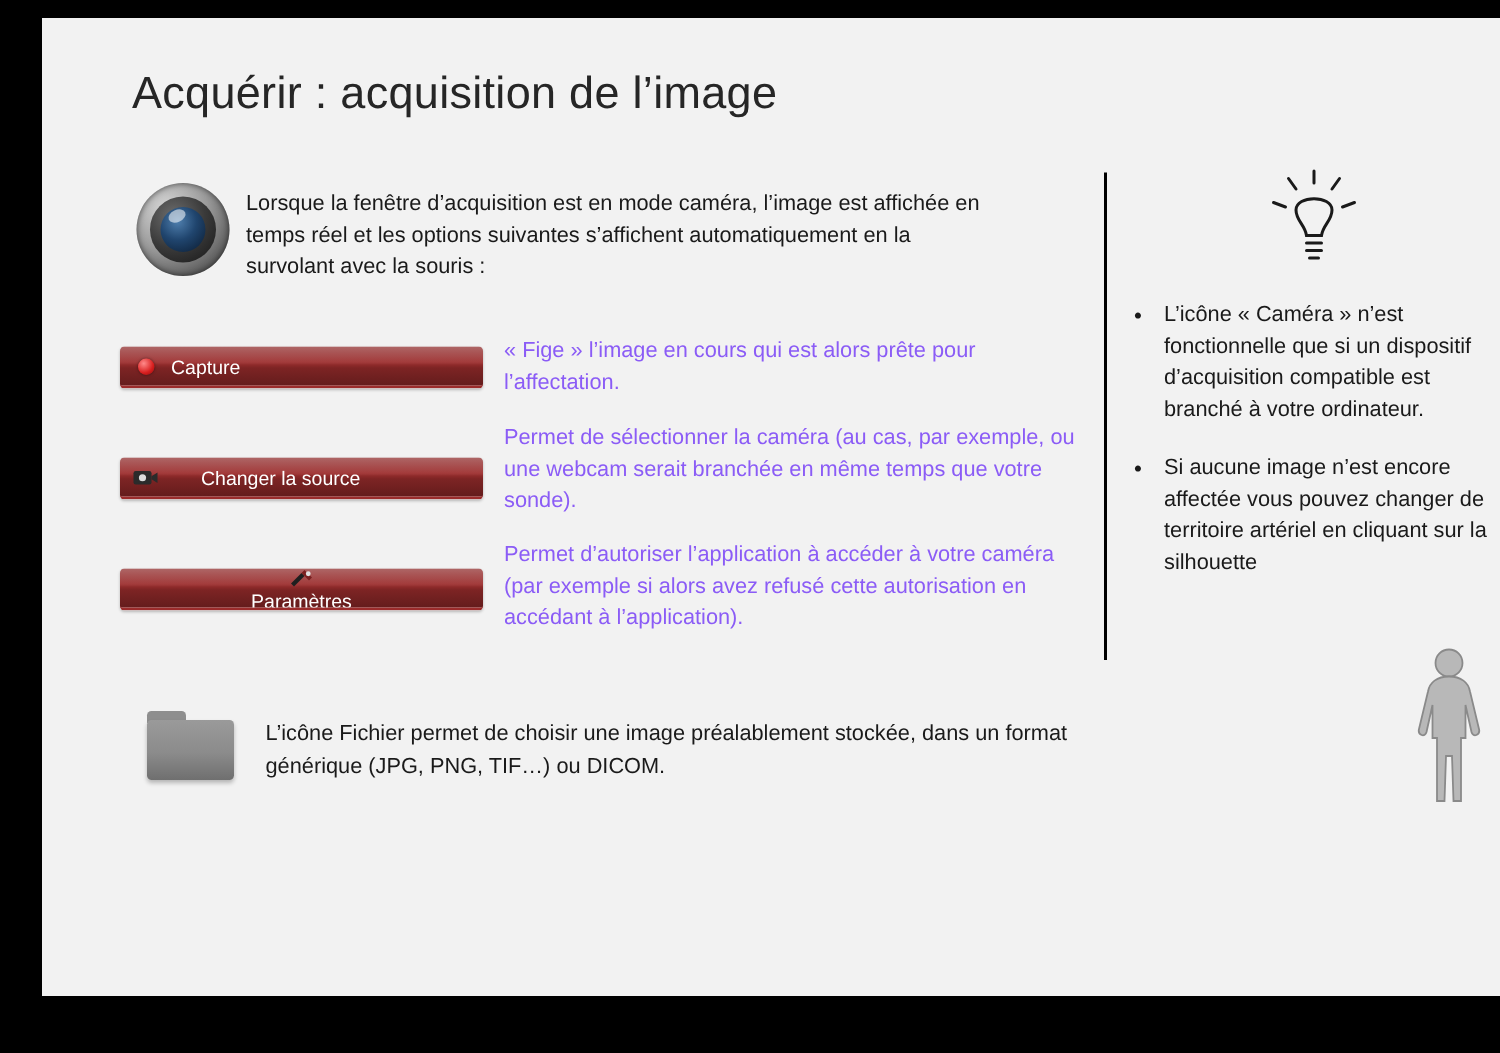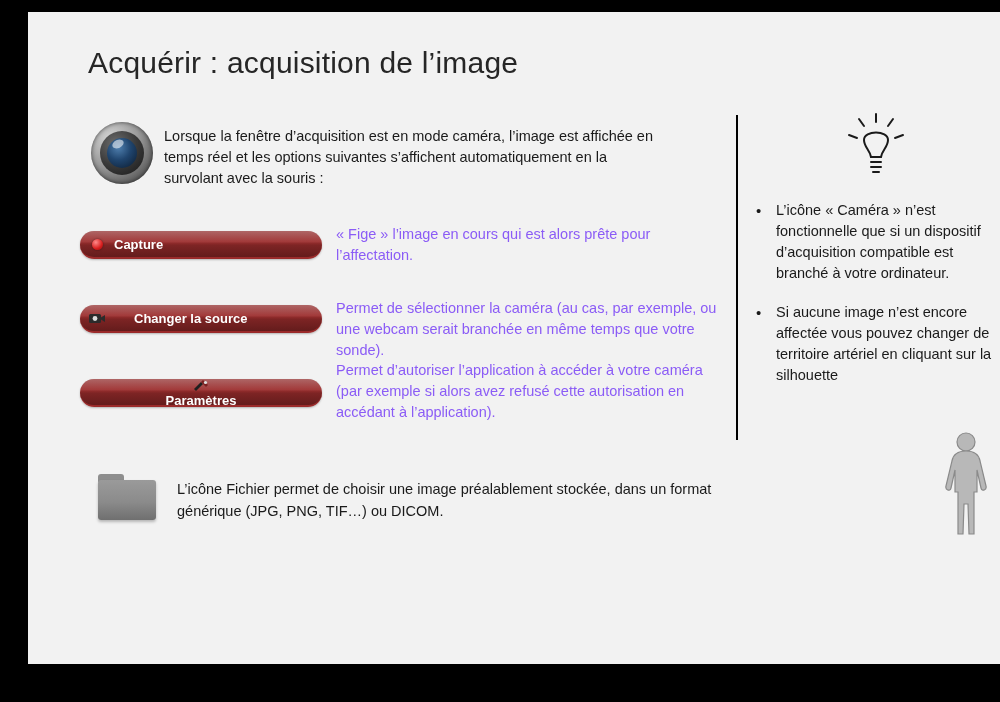--- a/index.html
+++ b/index.html
@@ -82,27 +82,27 @@
     line-height: 21px;
     color: #1a1a1a;
   }
 
   
   .btn {
     position: absolute;
     left: 52px;
     width: 242px;
     height: 26px;
-    border-radius: 14px;
+    border-radius: 3px;
     background: linear-gradient(to bottom, #8f2b2b 0%, #9e3030 40%, #7d2424 55%, #641c1c 100%);
     border-bottom: 2px solid #9b2b2b;
     box-shadow: 0 1px 2px rgba(0,0,0,0.25);
     color: #ffffff;
     font-size: 13px;
-    font-weight: bold;
+    font-weight: normal;
     display: flex;
     align-items: center;
     overflow: hidden;
   }
   .btn .shine {
     position: absolute;
     left: 0; top: 0; right: 0; height: 12px;
     background: linear-gradient(to bottom, rgba(255,255,255,0.28), rgba(255,255,255,0.02));
     pointer-events: none;
   }
@@ -130,21 +130,21 @@
 
   .right-text {
     position: absolute;
     left: 308px;
     width: 390px;
     font-size: 14.5px;
     line-height: 21px;
     color: #8b5cf6;
   }
   #txt-capture { top: 212px; }
-  #txt-source  { top: 270px; margin-top: 16px; }
+  #txt-source  { top: 270px; }
   #txt-params  { top: 348px; }
 
   
   .folder-icon {
     position: absolute;
     left: 70px;
     top: 462px;
     width: 58px;
     height: 46px;
   }

